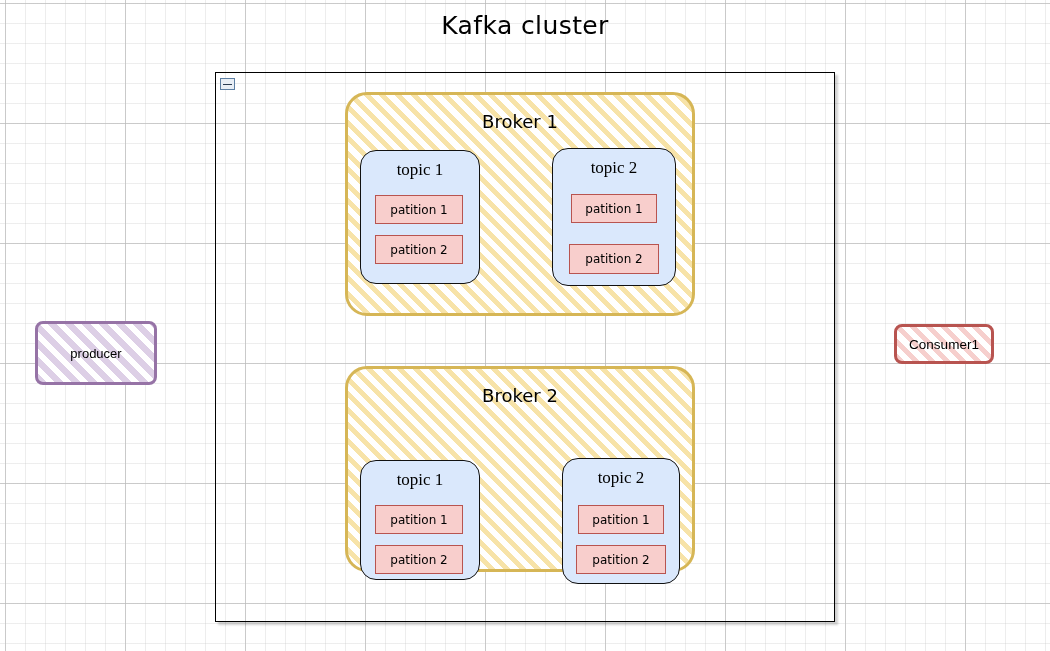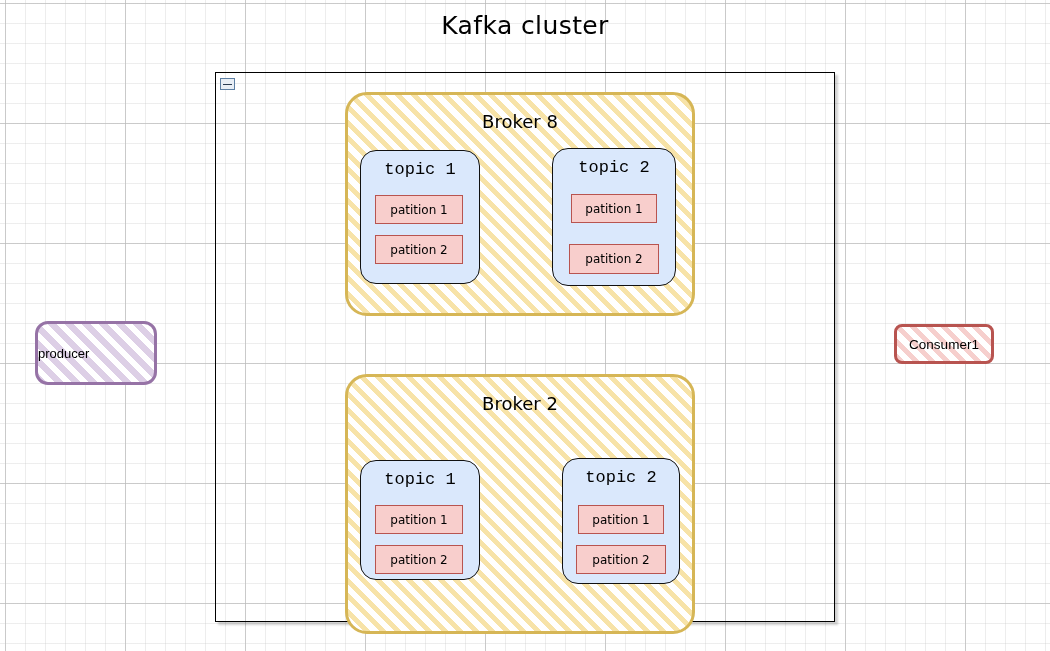--- a/index.html
+++ b/index.html
@@ -103,37 +103,37 @@
     right: 0;
     top: 16px;
     text-align: center;
     font-family: "DejaVu Sans", sans-serif;
     font-size: 18px;
     color: #000000;
     white-space: nowrap;
   }
 
   #broker-1 { left: 345px; top: 92px;  width: 350px; height: 224px; }
-  #broker-2 { left: 345px; top: 374px; width: 350px; height: 260px; }
+  #broker-2 { left: 345px; top: 366px; width: 350px; height: 206px; }
 
   
   .topic {
     position: absolute;
     box-sizing: border-box;
     background-color: #dae8fc;
     border: 1.8px solid #111111;
     border-radius: 16px;
   }
   .topic-label {
     position: absolute;
     left: 0;
     right: 0;
     top: 9px;
     text-align: center;
-    font-family: Liberation Mono, monospace;
+    font-family: Liberation Serif, serif;
     font-size: 17px;
     color: #000000;
     white-space: nowrap;
   }
 
   
   #topic-b1-t1 { left: 360px; top: 150px; width: 120px; height: 134px; }
   #topic-b1-t2 { left: 552px; top: 148px; width: 124px; height: 138px; }
   
   #topic-b2-t1 { left: 360px; top: 460px; width: 120px; height: 120px; }
@@ -172,31 +172,32 @@
 
   
   #producer-node {
     position: absolute;
     left: 35px;
     top: 321px;
     width: 122px;
     height: 64px;
     box-sizing: border-box;
     border: 3px solid #9673a6;
-    border-radius: 13px;
+    border-radius: 8px;
     background-color: #ffffff;
     background-image: repeating-linear-gradient(
       45deg,
       #ddcfe6 0px,
       #ddcfe6 6px,
       #ffffff 6px,
       #ffffff 12px
     );
     display: flex;
     align-items: center;
+    justify-content: center;
   }
   #producer-node .node-label {
     font-family: "Liberation Sans", sans-serif;
     font-size: 13px;
     color: #000000;
     white-space: nowrap;
   }
 
   
   #consumer-node {
@@ -242,21 +243,21 @@
     <span class="node-label">Consumer1</span>
   </div>
 
   <div id="cluster-container">
     <div id="cluster-collapse-button">
       <span class="minus"></span>
     </div>
   </div>
 
   <div class="broker" id="broker-1">
-    <div class="broker-label">Broker 8</div>
+    <div class="broker-label">Broker 1</div>
   </div>
 
   <div class="topic" id="topic-b1-t1">
     <div class="topic-label">topic 1</div>
   </div>
   <div class="partition" id="part-b1-t1-p1">
     <span class="partition-label">patition 1</span>
   </div>
   <div class="partition" id="part-b1-t1-p2">
     <span class="partition-label">patition 2</span>

